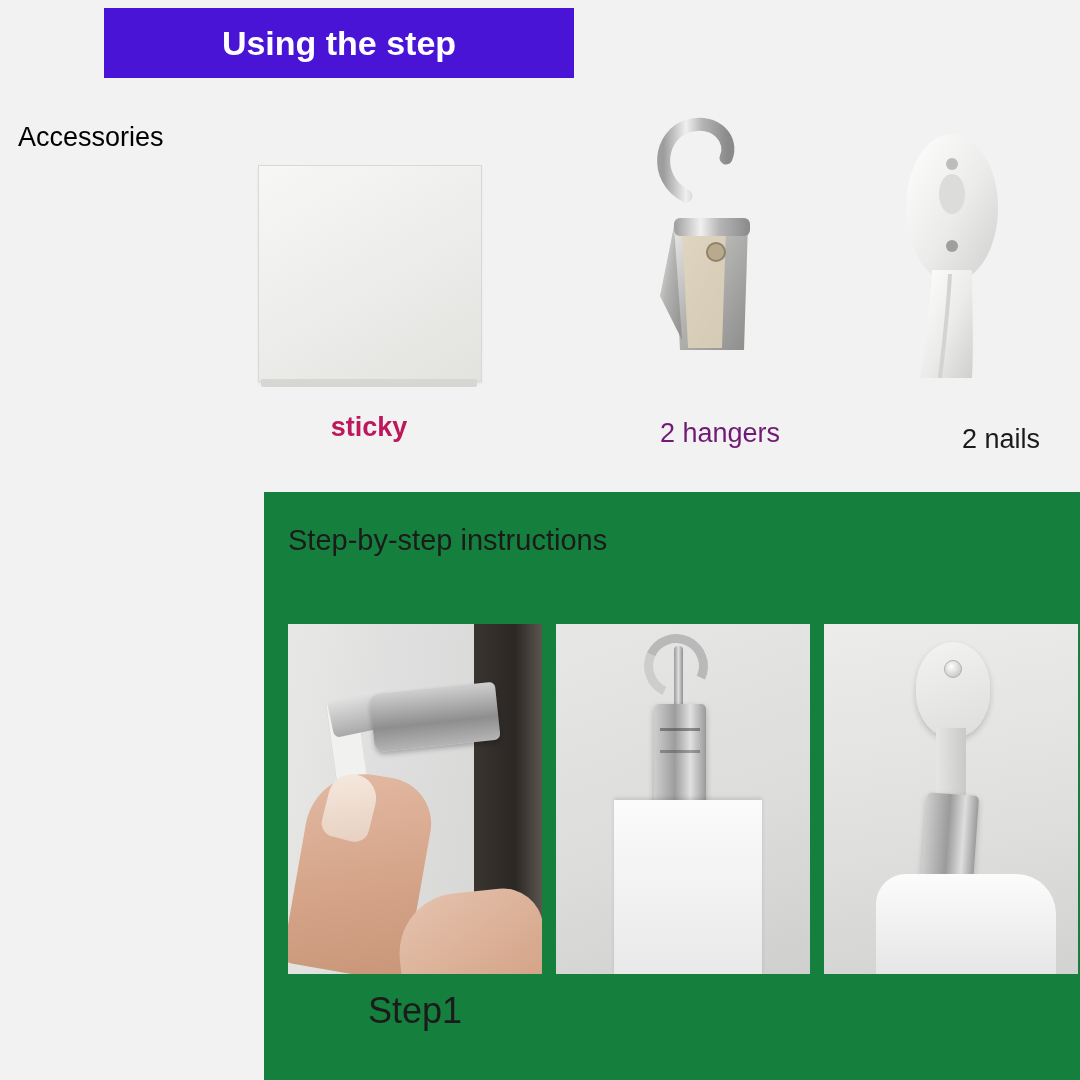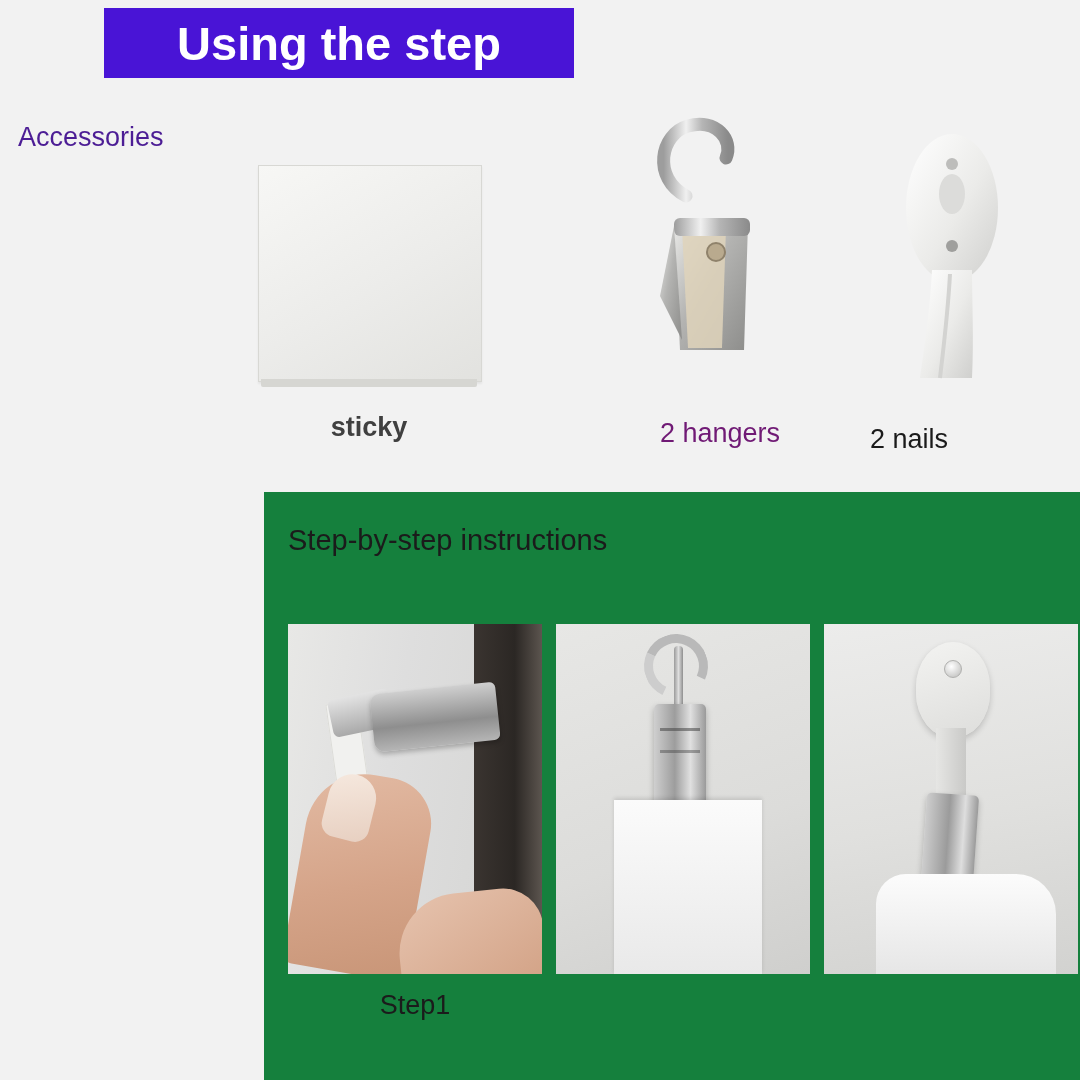--- a/index.html
+++ b/index.html
@@ -22,34 +22,34 @@
     top: 8px;
     width: 470px;
     height: 70px;
     background: #4914d6;
     display: flex;
     align-items: center;
     justify-content: center;
   }
   .title-banner .title-text {
     color: #ffffff;
-    font-size: 47px;
+    font-size: 34px;
     font-weight: bold;
     letter-spacing: 0px;
     line-height: 1;
     white-space: nowrap;
   }
 
   
   .accessories-label {
     position: absolute;
     left: 18px;
     top: 122px;
     font-size: 27px;
-    color: #4c1d95;
+    color: #000000;
   }
   .sticky-wrap {
     position: absolute;
     left: 258px;
     top: 165px;
     width: 222px;
     height: 222px;
   }
   .sticky-pad {
     position: absolute;
@@ -71,21 +71,21 @@
     border-radius: 0 0 2px 2px;
   }
   .sticky-caption {
     position: absolute;
     left: 258px;
     top: 412px;
     width: 222px;
     text-align: center;
     font-size: 27px;
     font-weight: bold;
-    color: #404040;
+    color: #be185d;
   }
 
   
   .hanger-wrap {
     position: absolute;
     left: 630px;
     top: 100px;
     width: 180px;
     height: 280px;
   }
@@ -105,21 +105,21 @@
     left: 880px;
     top: 130px;
     width: 150px;
     height: 250px;
   }
   .nail-caption {
     position: absolute;
     left: 870px;
     top: 424px;
     width: 170px;
-    text-align: left;
+    text-align: right;
     font-size: 27px;
     color: #1b1b1b;
   }
 
   
   .steps-panel {
     position: absolute;
     left: 264px;
     top: 492px;
     width: 832px;
@@ -147,21 +147,21 @@
     width: 254px;
     height: 350px;
     overflow: hidden;
     background: #d9d9d9;
   }
   .step-caption {
     position: absolute;
     top: 498px;
     width: 254px;
     text-align: center;
-    font-size: 27px;
+    font-size: 36px;
     color: #1b1b1b;
   }
   #cap1 { left: 24px; }
   #cap2 { left: 292px; }
   #cap3 { left: 560px; }
 
   
   .s1-bg {
     position: absolute; inset: 0;
     background: linear-gradient(100deg,#e8e8e6 0%, #dedede 40%, #d4d4d2 100%);

